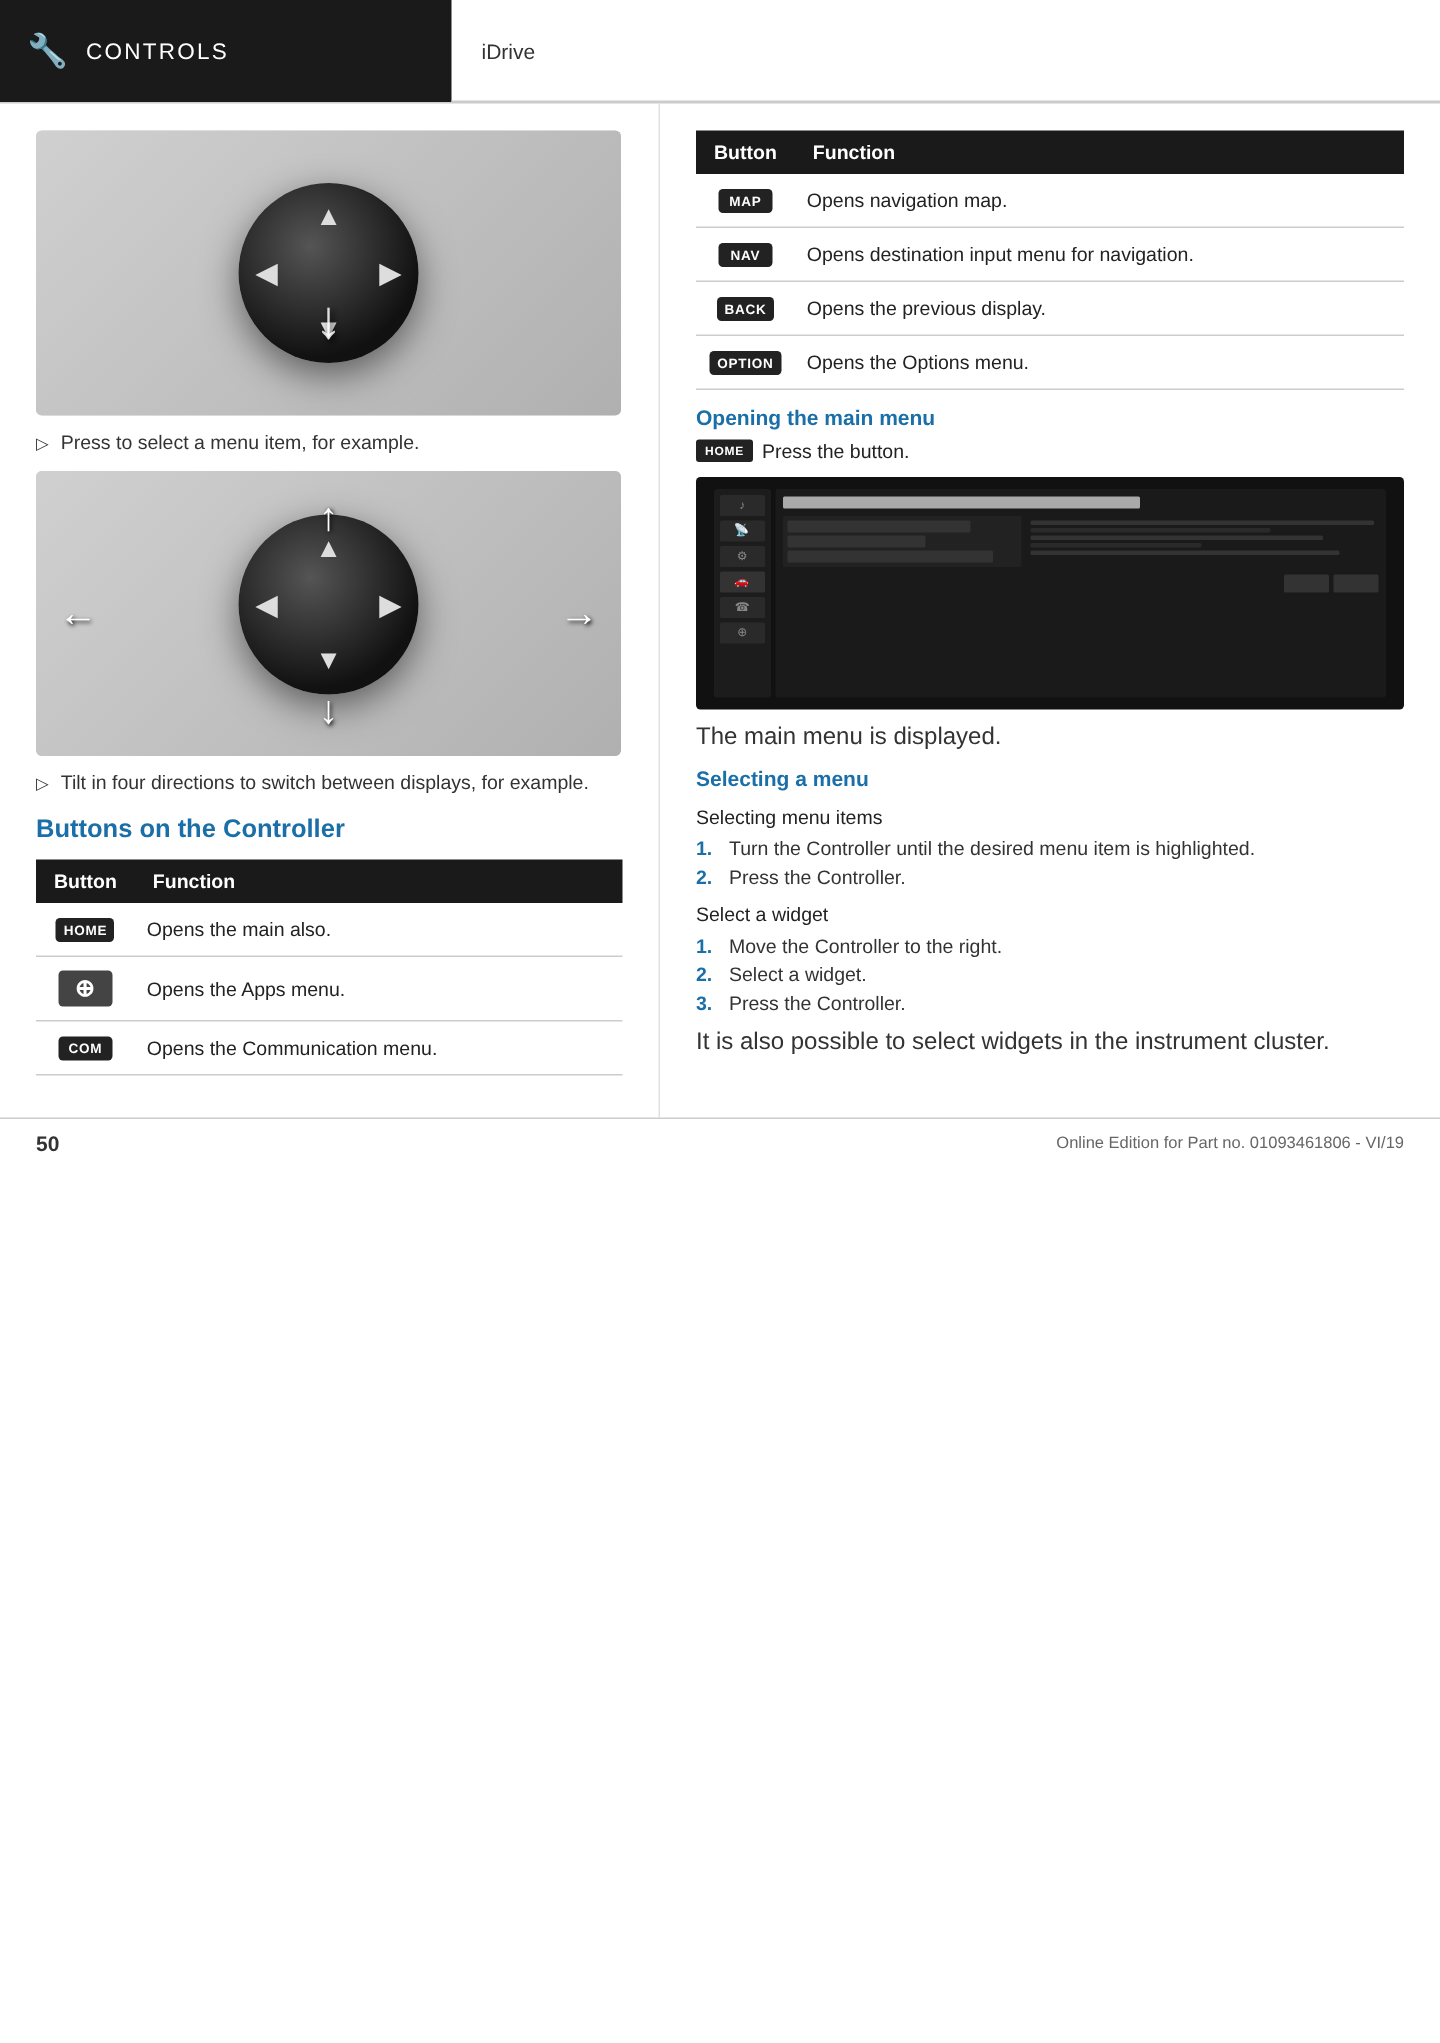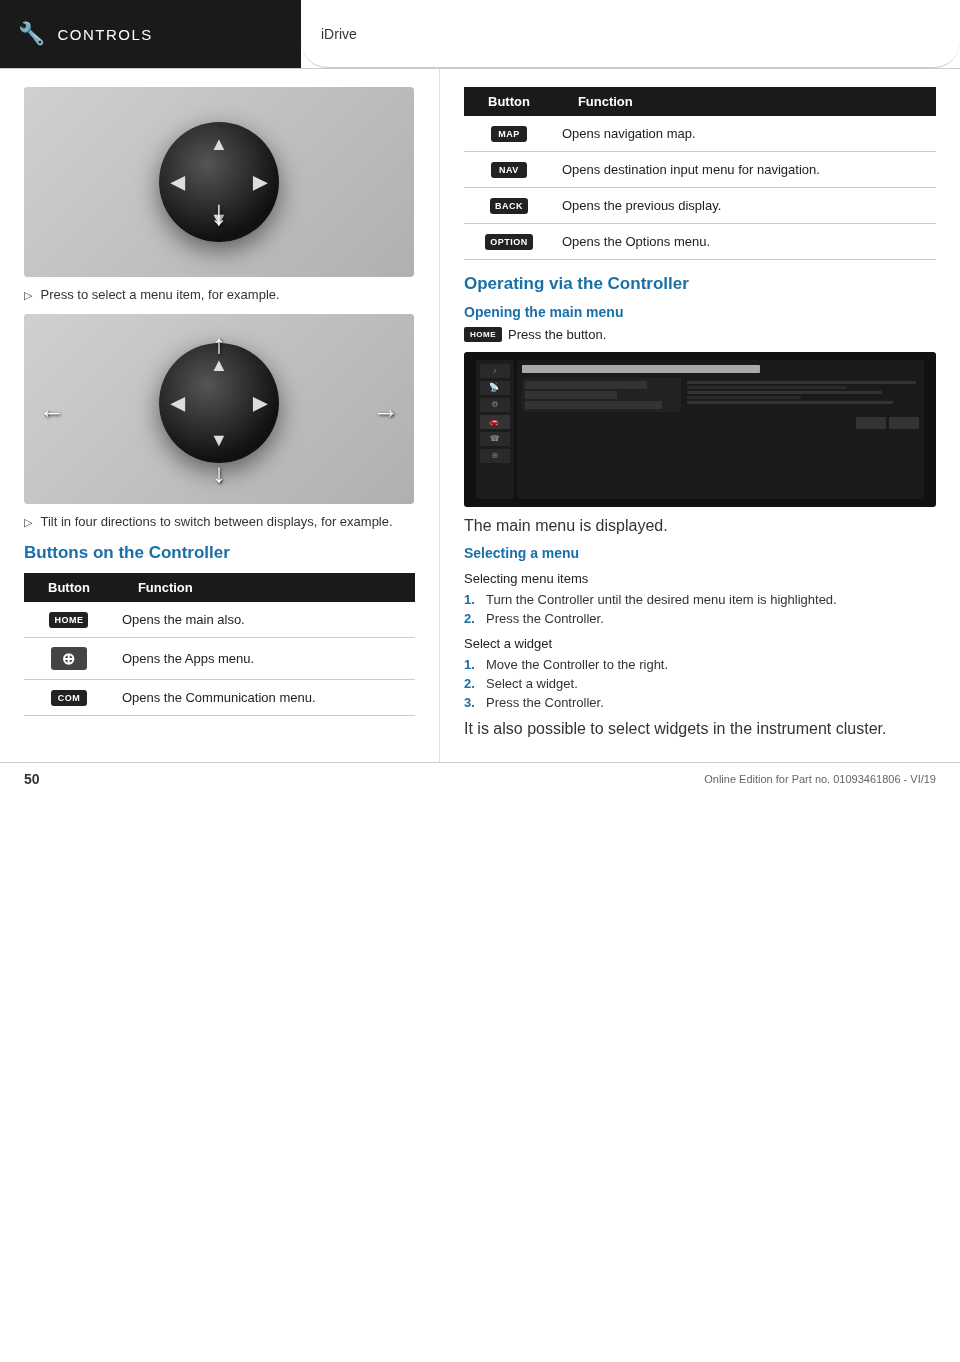--- a/index.html
+++ b/index.html
@@ -35,21 +35,20 @@
       font-size: 15px;
       font-weight: normal;
       letter-spacing: 1.5px;
     }
     .header-right {
       flex: 1;
       display: flex;
       align-items: center;
       padding: 0 20px;
       border-bottom: 1px solid #ccc;
-      border-radius: 26px;
     }
     .header-subtitle {
       font-size: 14px;
       color: #333;
     }
 
     
     .main {
       display: flex;
       padding: 0;
@@ -145,21 +144,21 @@
     .btn-table {
       width: 100%;
       border-collapse: collapse;
       margin-bottom: 10px;
     }
     .btn-table thead tr {
       background: #1a1a1a;
       color: #fff;
     }
     .btn-table thead th {
-      padding: 7px 24px;
+      padding: 7px 12px;
       text-align: left;
       font-size: 13px;
       font-weight: bold;
     }
     .btn-table tbody tr {
       border-bottom: 1px solid #ccc;
     }
     .btn-table tbody td {
       padding: 9px 8px;
       vertical-align: middle;
@@ -428,21 +427,20 @@
             <td><span class="btn-badge dark">BACK</span></td>
             <td>Opens the previous display.</td>
           </tr>
           <tr>
             <td><span class="btn-badge dark">OPTION</span></td>
             <td>Opens the Options menu.</td>
           </tr>
         </tbody>
     </table>
 
-    <div class="section-heading">Operating via the Controller</div>
 
     <div class="sub-heading">Opening the main menu</div>
 
     <div class="press-line">
       <span class="home-badge-inline btn-badge dark">HOME</span>
       <span>Press the button.</span>
     </div>
 
     <div class="screen-mockup">
       <div class="screen-inner">

